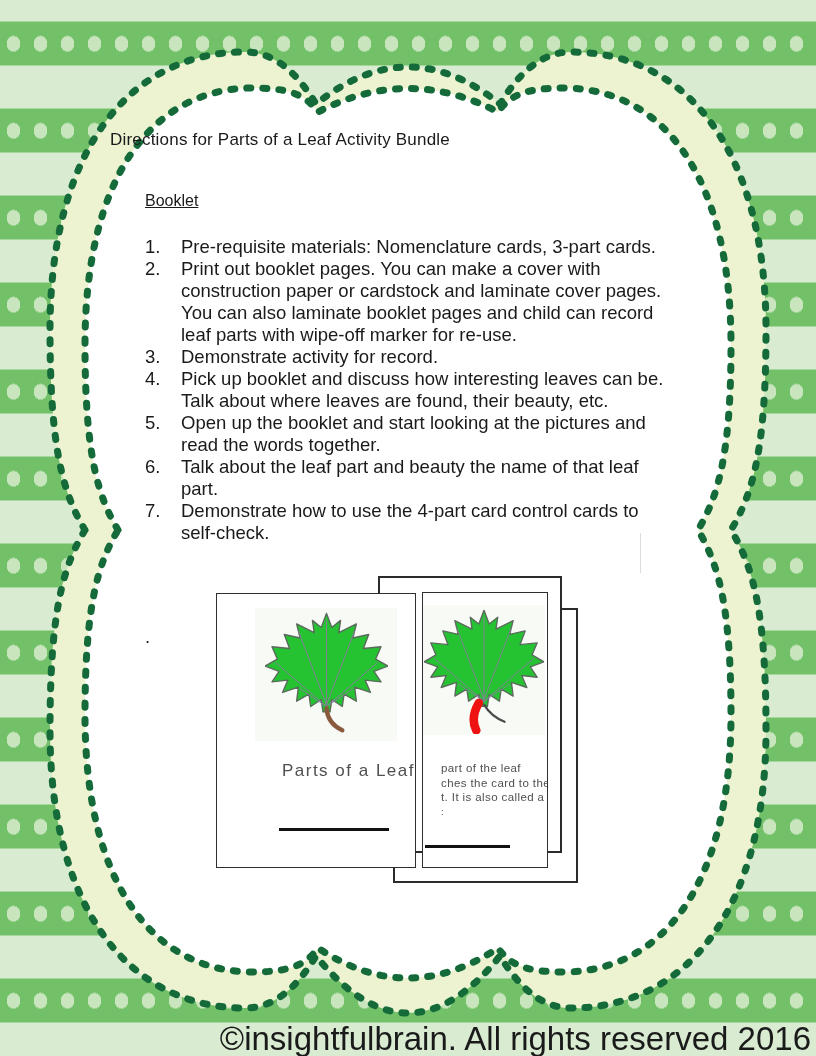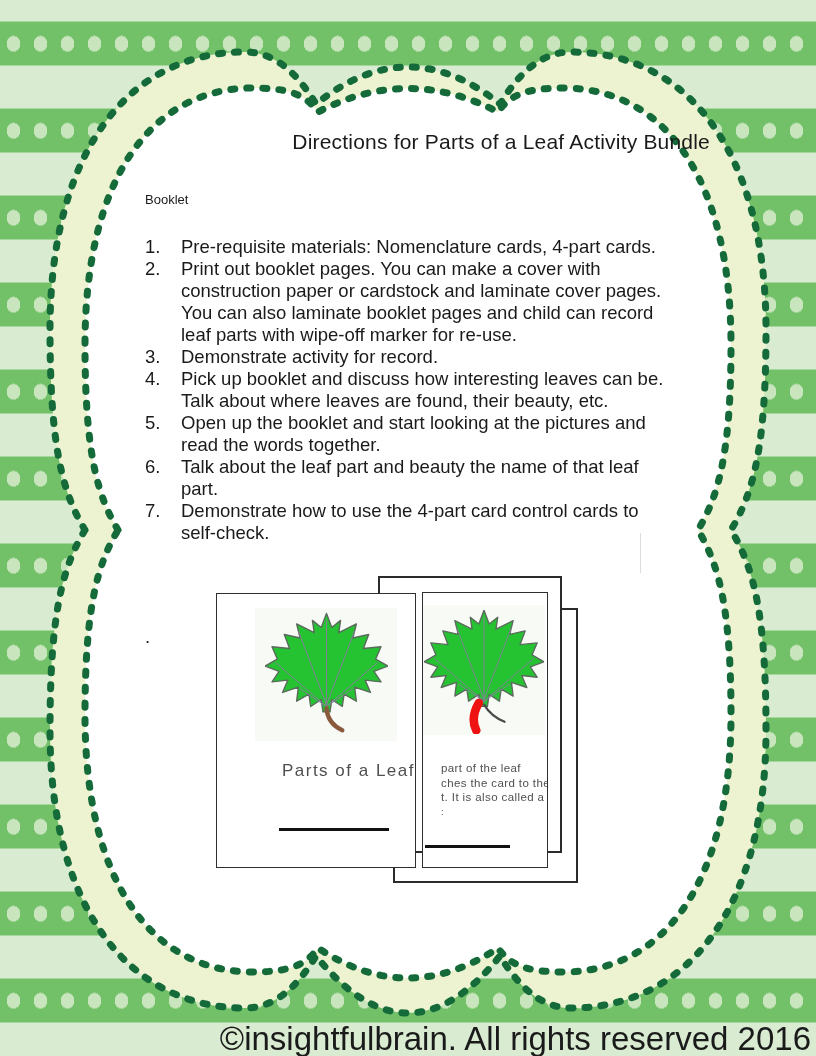--- a/index.html
+++ b/index.html
@@ -13,25 +13,25 @@
       radial-gradient(7px 8px at 13.5px 65.25px, var(--dot) 0 96%, transparent 100%),
       linear-gradient(180deg, var(--stripe-light) 0 43.5px, var(--stripe-dark) 43.5px 87px);
     background-size:27px 87px, 100% 87px;
     background-position:0 -21.5px, 0 -21.5px;
     background-repeat:repeat;
   }
   #frame-svg{position:absolute;left:0;top:0;}
   .content{position:absolute;left:0;top:0;width:816px;height:1056px;}
   .title{
     position:absolute;left:110px;top:130px;width:600px;
-    text-align:right;font-size:21px;color:var(--text-black);
+    text-align:left;font-size:17px;color:var(--text-black);
     letter-spacing:.2px;
   }
   .section-heading{
-    position:absolute;left:145px;top:192px;font-size:13px;color:var(--text-black);
+    position:absolute;left:145px;top:192px;font-size:16px;color:var(--text-black);text-decoration:underline;
   }
   ol.steps{
     position:absolute;left:145px;top:236px;width:540px;
     margin:0;padding:0;list-style:none;
     font-size:18.5px;line-height:22px;color:var(--text-black);
   }
   ol.steps li{display:grid;grid-template-columns:36px 494px;}
   .stray-period{position:absolute;left:145px;top:626px;font-size:18.5px;color:var(--text-black);}
   .artifact{position:absolute;left:640px;top:533px;width:1px;height:40px;background:#dcdcdc;}
   
@@ -120,21 +120,21 @@
 
   <div class="content">
 
     <div class="title">Directions for Parts of a Leaf Activity Bundle</div>
 
     <div class="section-heading">Booklet</div>
 
     <ol class="steps">
       <li>
         <span>1.</span>
-        <span>Pre-requisite materials: Nomenclature cards, 4-part cards.</span>
+        <span>Pre-requisite materials: Nomenclature cards, 3-part cards.</span>
         </li>
       <li>
         <span>2.</span>
         <span>Print out booklet pages. You can make a cover with construction paper or cardstock and laminate cover pages. You can also laminate booklet pages and child can record leaf parts with wipe-off marker for re-use.</span>
         </li>
       <li>
         <span>3.</span>
         <span>Demonstrate activity for record.</span>
         </li>
       <li>

